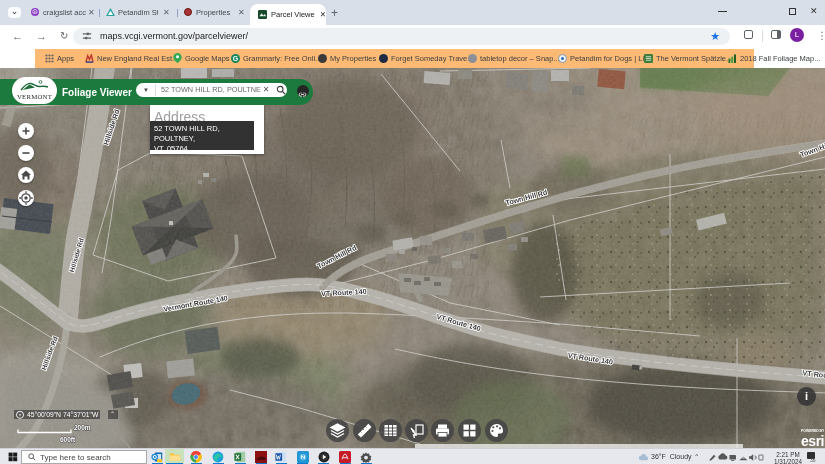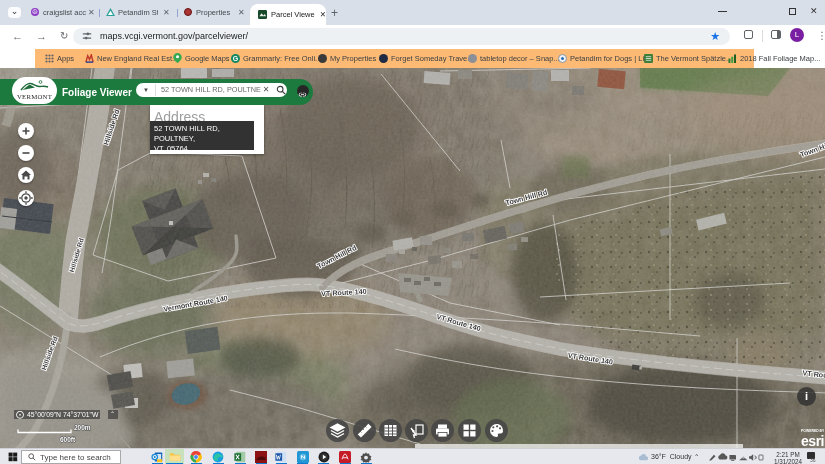--- a/index.html
+++ b/index.html
@@ -500,21 +500,21 @@
   <div id="attr"></div>
 </div>
 
 <div id="taskbar">
   <svg class="tbi" style="left:8px;top:3px;width:9.5px;height:9.5px;" viewBox="0 0 16 16">
       <rect x="1" y="1" width="6.8" height="6.8" fill="#1a1a1a"></rect>
       <rect x="8.7" y="1" width="6.8" height="6.8" fill="#1a1a1a"></rect>
       <rect x="1" y="8.7" width="6.8" height="6.8" fill="#1a1a1a"></rect>
       <rect x="8.7" y="8.7" width="6.8" height="6.8" fill="#1a1a1a"></rect>
     </svg>
-  <div class="abs" style="left:21px;top:0.5px;width:100px;height:14px;background:#fff;border:1px solid #a9a9a9;font-size:8px;color:#444;line-height:13px;white-space:nowrap;">
+  <div class="abs" style="left:21px;top:0.5px;width:126px;height:14px;background:#fff;border:1px solid #a9a9a9;font-size:8px;color:#444;line-height:13px;white-space:nowrap;">
     <svg style="margin:2.5px 0 0 6px;float:left;" width="8" height="8" viewBox="0 0 10 10">
         <circle cx="4" cy="4" r="3" fill="none" stroke="#555" stroke-width="1.2"></circle>
         <path d="M6.3,6.3 L9,9" stroke="#555" stroke-width="1.2"></path>
       </svg><span style="margin-left:4px;">Type here to search</span>
   </div>
 
   <svg class="tbi" style="left:151px;" viewBox="0 0 16 16">
       <rect x="5" y="2" width="10" height="12" rx="1" fill="#1266b5"></rect>
       <rect x="6.5" y="4" width="7" height="8" fill="#cfe6fa"></rect>
       <circle cx="5" cy="8" r="4.4" fill="#1e88d2"></circle>

